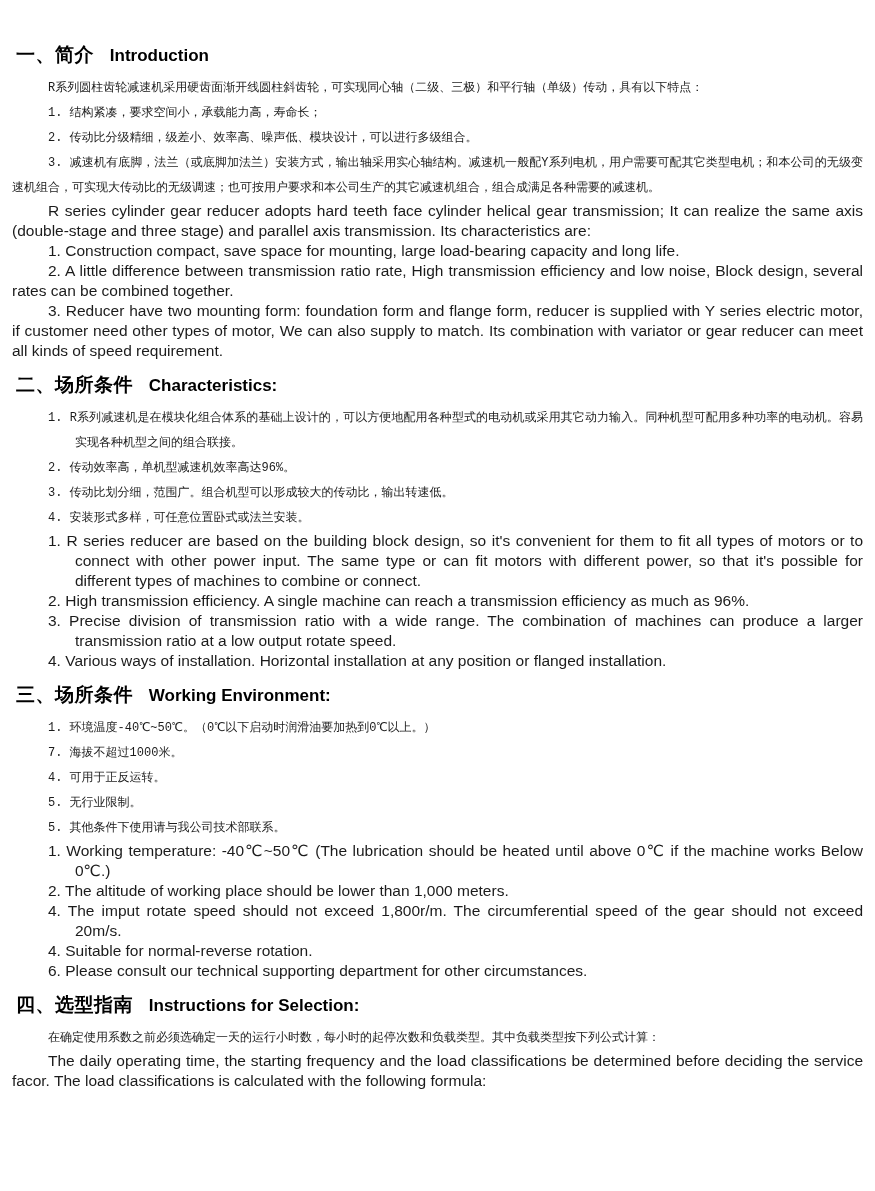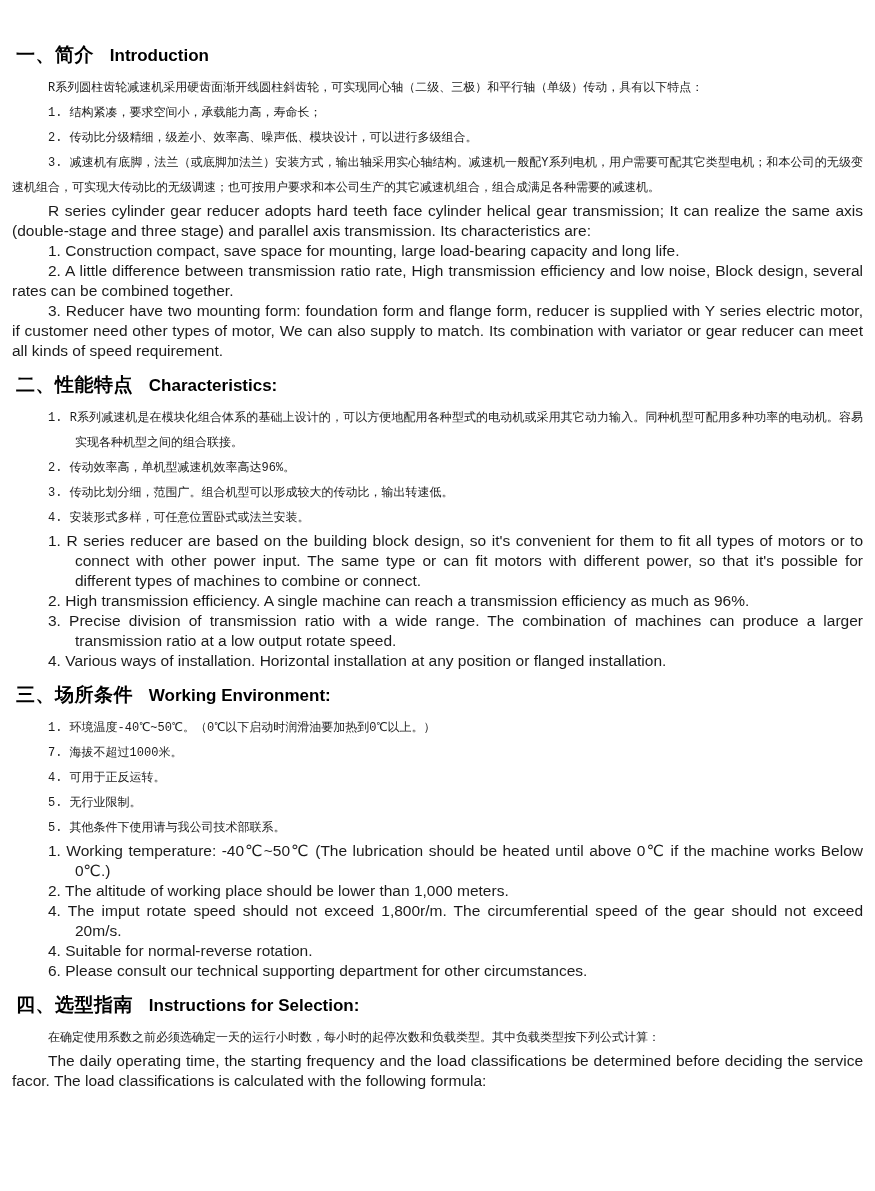--- a/index.html
+++ b/index.html
@@ -78,21 +78,21 @@
     <p class="zh find">2. 传动比分级精细，级差小、效率高、噪声低、模块设计，可以进行多级组合。</p>
     <p class="zh find">3. 减速机有底脚，法兰（或底脚加法兰）安装方式，输出轴采用实心轴结构。减速机一般配Y系列电机，用户需要可配其它类型电机；和本公司的无级变速机组合，可实现大传动比的无级调速；也可按用户要求和本公司生产的其它减速机组合，组合成满足各种需要的减速机。</p>
     <p class="en find">R series cylinder gear reducer adopts hard teeth face cylinder helical gear transmission; It can realize the same axis (double-stage and three stage) and parallel axis transmission. Its characteristics are:</p>
     <p class="en find">1. Construction compact, save space for mounting, large load-bearing capacity and long life.</p>
     <p class="en find">2. A little difference between transmission ratio rate, High transmission efficiency and low noise, Block design, several rates can be combined together.</p>
     <p class="en find">3. Reducer have two mounting form: foundation form and flange form, reducer is supplied with Y series electric motor, if customer need other types of motor, We can also supply to match. Its combination with variator or gear reducer can meet all kinds of speed requirement.</p>
   </section>
 
   <section class="sec">
     <h2>
-      <span class="zh-h">二、性能特点</span>
+      <span class="zh-h">二、场所条件</span>
       <span class="en-h">Characteristics:</span>
     </h2>
     <p class="zh hang">1. R系列减速机是在模块化组合体系的基础上设计的，可以方便地配用各种型式的电动机或采用其它动力输入。同种机型可配用多种功率的电动机。容易实现各种机型之间的组合联接。</p>
     <p class="zh hang">2. 传动效率高，单机型减速机效率高达96%。</p>
     <p class="zh hang">3. 传动比划分细，范围广。组合机型可以形成较大的传动比，输出转速低。</p>
     <p class="zh hang">4. 安装形式多样，可任意位置卧式或法兰安装。</p>
     <p class="en hang">1.  R series reducer are based on the building block design, so it's convenient for them to fit all types of motors or to connect with other power input. The same type or can fit motors with different power, so that it's possible for different types of machines to combine or connect.</p>
     <p class="en hang">2.  High transmission efficiency. A single machine can reach a transmission efficiency as much as 96%.</p>
     <p class="en hang">3.  Precise division of transmission ratio with a wide range. The combination of machines can produce a larger transmission ratio at a low output rotate speed.</p>
     <p class="en hang">4.  Various ways of installation. Horizontal installation at any position or flanged installation.</p>

